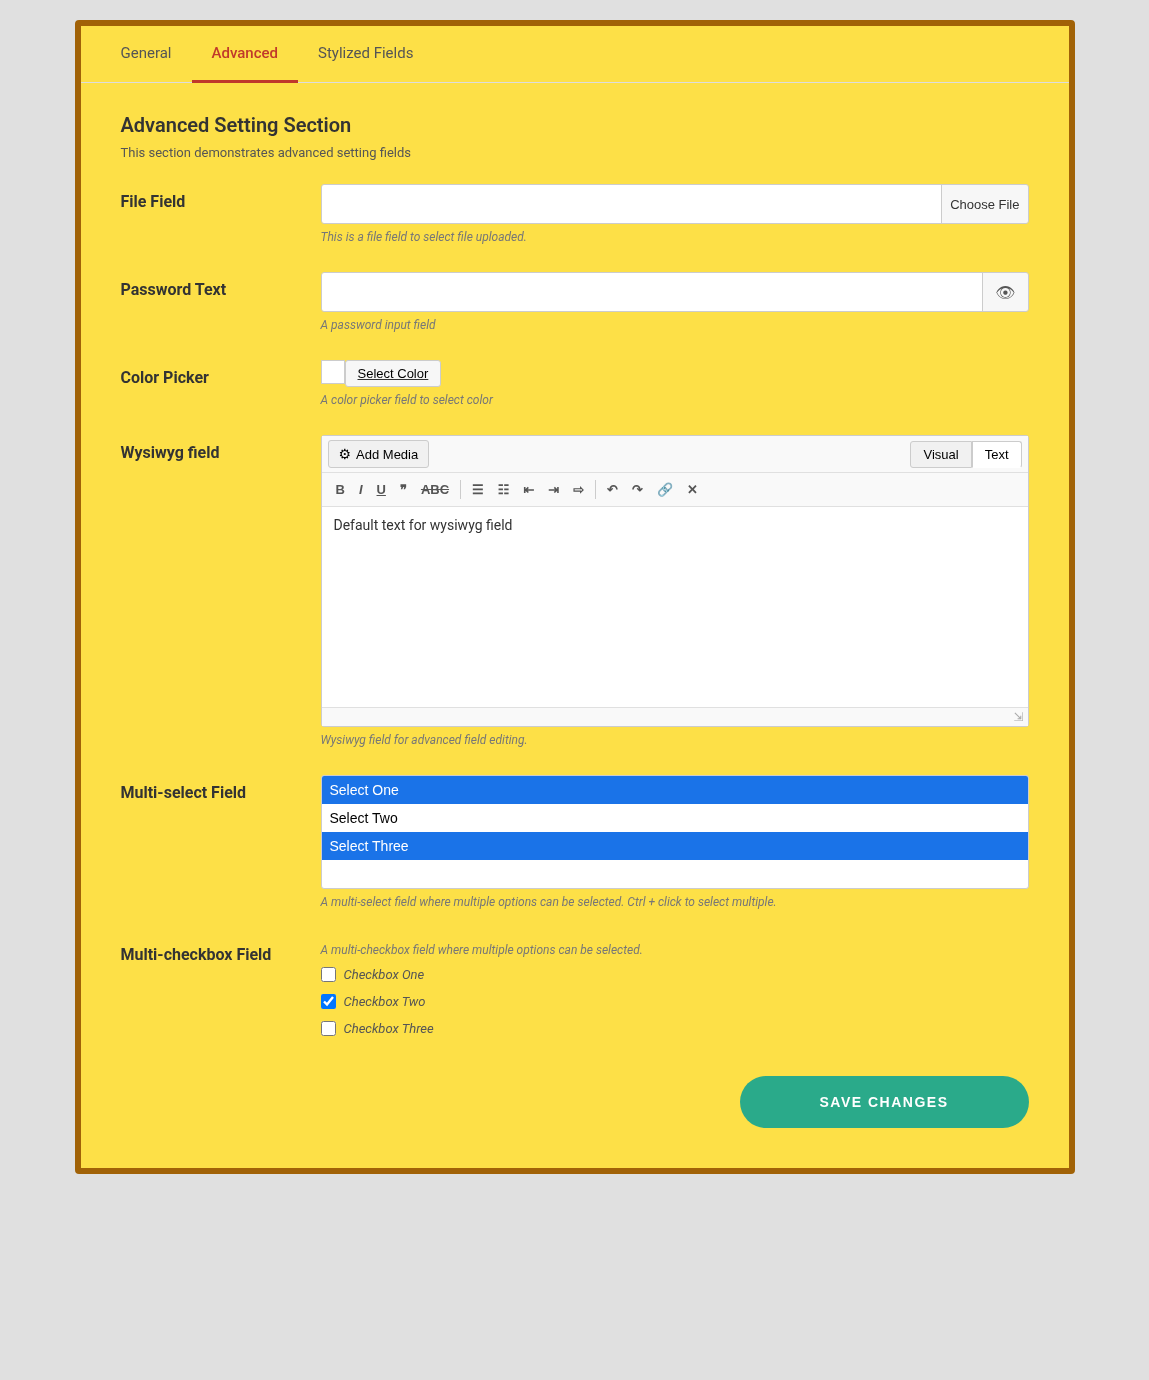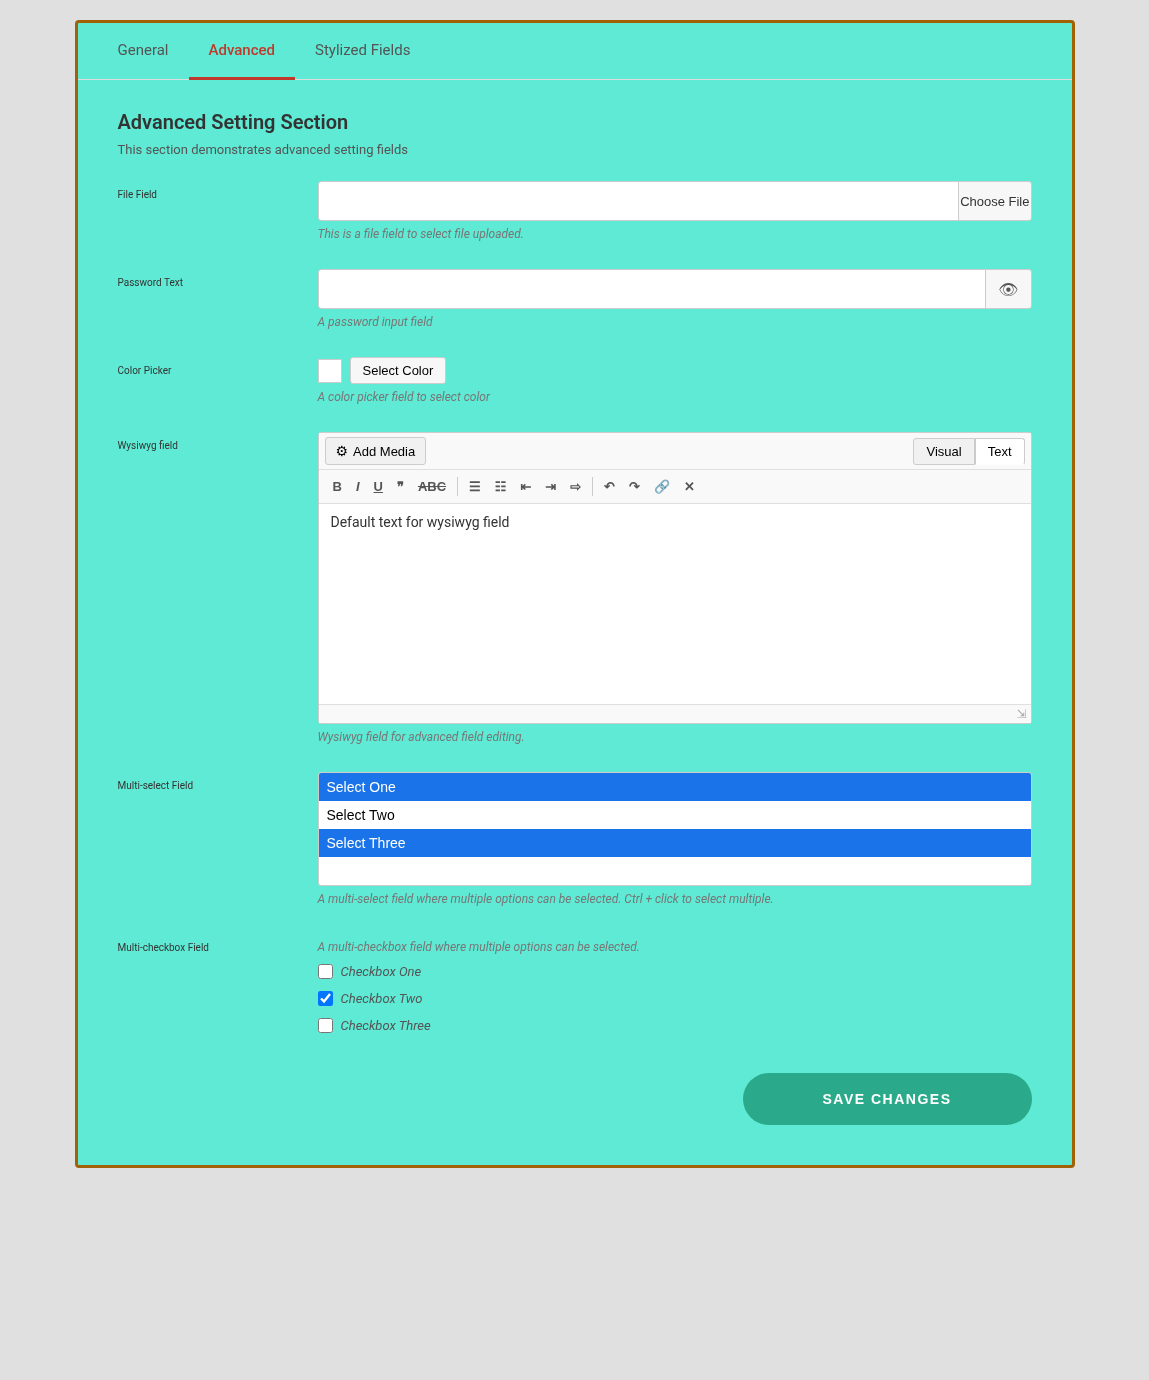--- a/index.html
+++ b/index.html
@@ -8,24 +8,24 @@
       font-family: -apple-system, BlinkMacSystemFont, "Segoe UI", Roboto, sans-serif;
       font-size: 14px;
       color: #333;
       min-height: 1380px;
       display: flex;
       align-items: flex-start;
       justify-content: center;
       padding: 20px;
     }
     .container {
-      background: #5eead4;
+      background: #fde047;
       width: 1000px;
       border-radius: 4px;
-      border: 3px solid #a16207;
+      border: 6px solid #a16207;
       overflow: hidden;
     }
     
     .tabs {
       display: flex;
       border-bottom: 1px solid #ddd;
       padding: 0 20px;
     }
     .tab {
       padding: 18px 20px;
@@ -59,22 +59,22 @@
     
     .form-row {
       display: flex;
       align-items: flex-start;
       margin-bottom: 28px;
     }
     .form-label {
       width: 200px;
       min-width: 200px;
       padding-top: 8px;
-      font-weight: 400;
-      font-size: 10px;
+      font-weight: 700;
+      font-size: 16px;
       color: #333;
     }
     .form-field {
       flex: 1;
     }
     .form-hint {
       font-size: 12px;
       color: #777;
       margin-top: 6px;
       font-style: italic;
@@ -90,21 +90,21 @@
     .file-input-text {
       flex: 1;
       padding: 8px 10px;
       background: #fff;
       min-height: 38px;
     }
     .choose-file-btn {
       background: #f7f7f7;
       border: none;
       border-left: 1px solid #ccc;
-      padding: 8px 1px;
+      padding: 8px 8px;
       cursor: pointer;
       font-size: 13px;
       color: #333;
       white-space: nowrap;
     }
 
     
     .password-wrapper {
       display: flex;
       border: 1px solid #ccc;
@@ -129,22 +129,23 @@
       align-items: center;
     }
     .eye-icon {
       font-size: 16px;
       color: #555;
     }
 
     
     .color-picker-wrapper {
       display: flex;
-      align-items: center;
-      gap: 8px;
+      align-items: flex-start;
+      gap: 0;
+      text-decoration: underline;
     }
     .color-swatch {
       width: 24px;
       height: 24px;
       border: 1px solid #ccc;
       background: #fff;
       cursor: pointer;
     }
     .select-color-btn {
       background: #f7f7f7;

